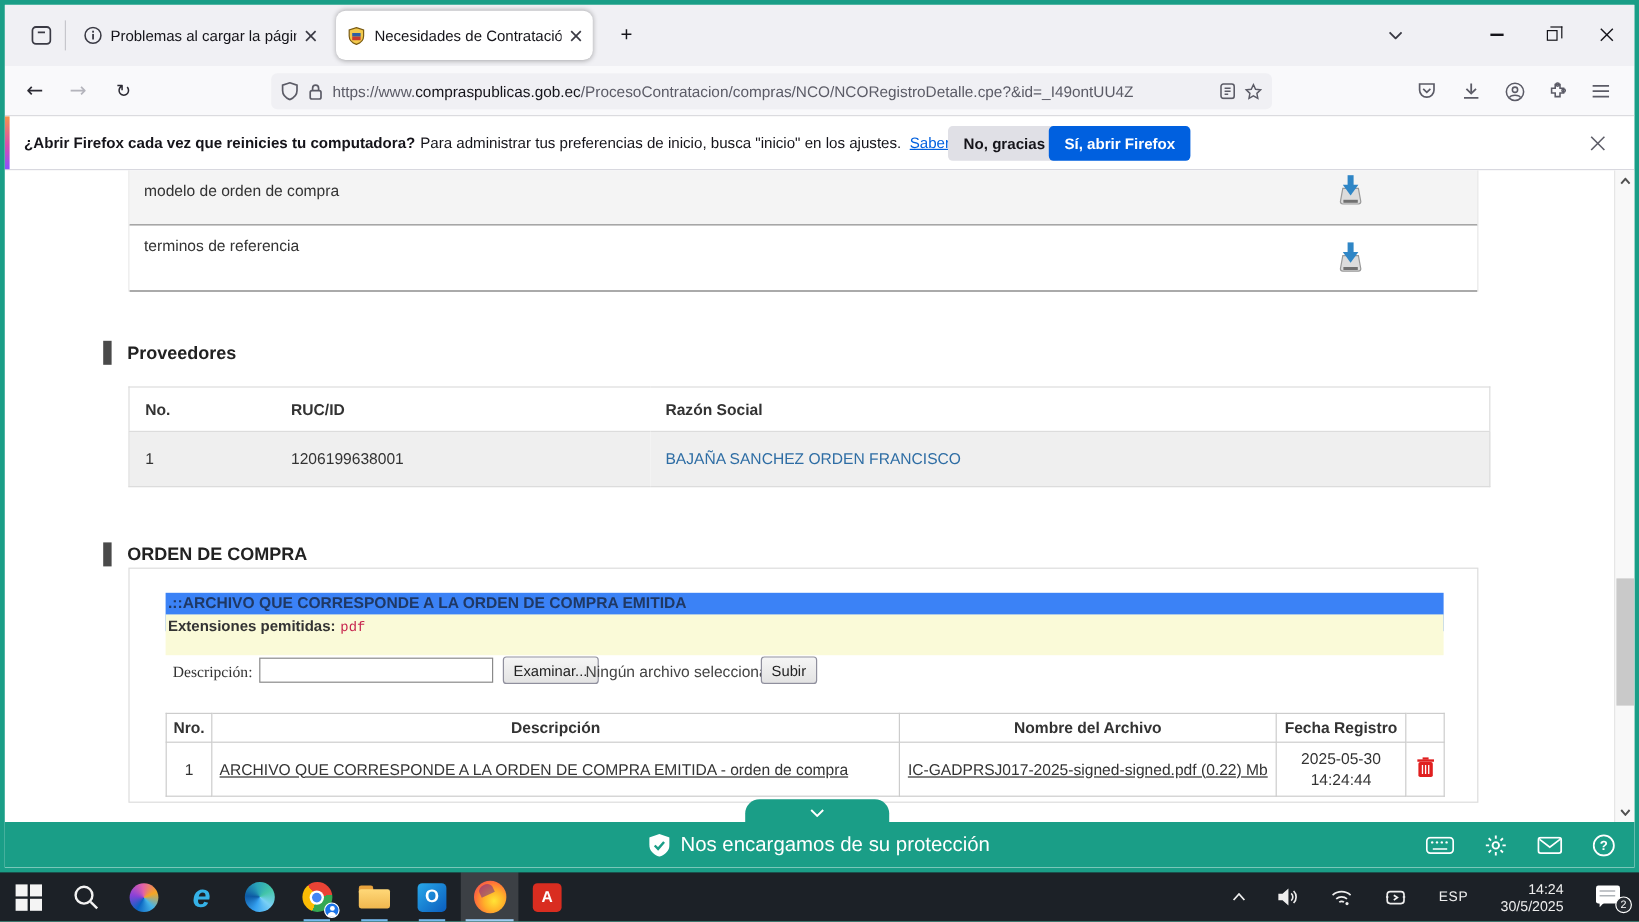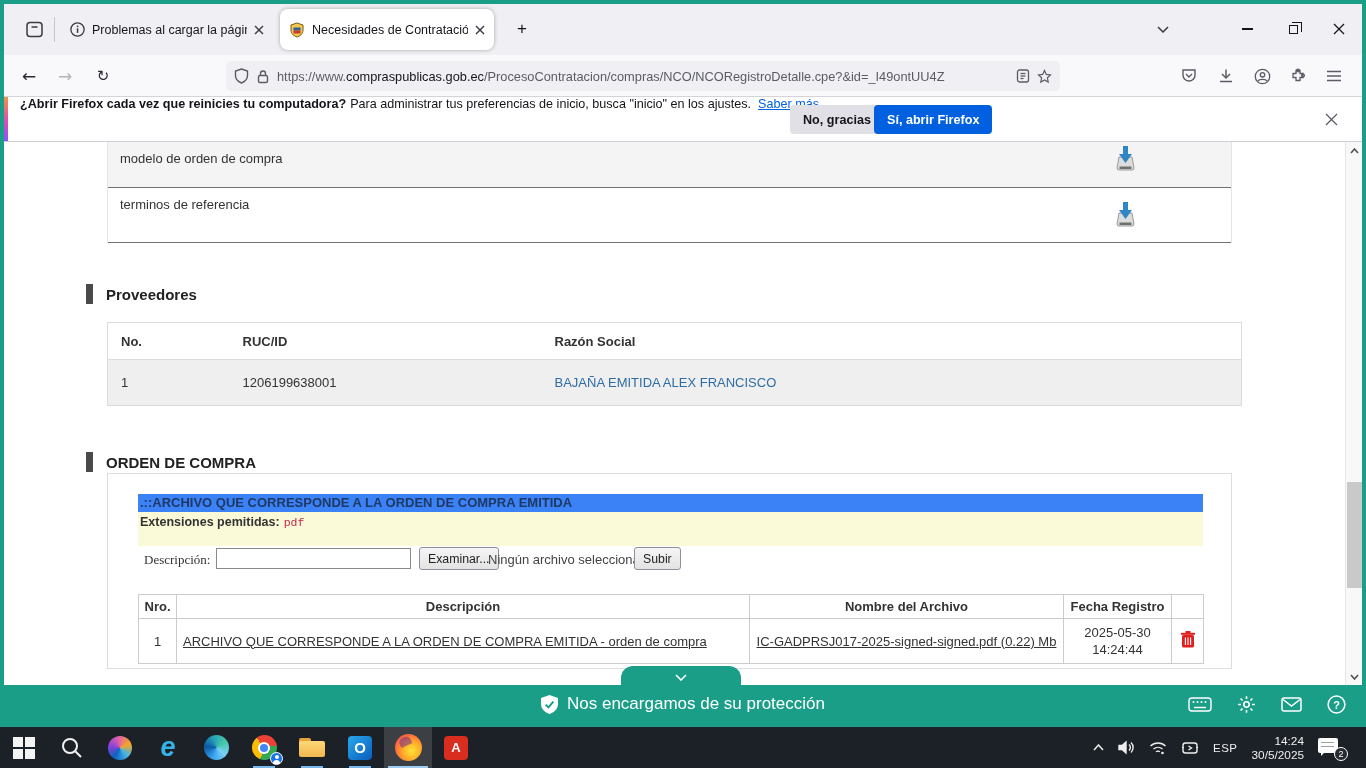--- a/index.html
+++ b/index.html
@@ -37,21 +37,21 @@
   .nav-reload{left:84px;font-size:15px;}
   .urlbar{position:absolute;left:222px;top:6px;width:834px;height:30px;background:#f0f0f4;border-radius:5px;display:flex;align-items:center;padding:0 8px;gap:7px;}
   .urltext{flex:1;overflow:hidden;white-space:nowrap;font-size:12.8px;color:#5b5b66;}
   .urltext .dom{color:#15141a;}
   .tbico{position:absolute;top:7px;width:28px;height:28px;border-radius:4px;}
   .i-pocket{left:1171px;}.i-dl{left:1208px;}.i-acct{left:1244px;}.i-puz{left:1280px;}.i-menu{left:1316px;}
 
   
   .notif{position:absolute;left:0;top:93px;width:100%;height:45px;background:#fff;border-bottom:1px solid #cfcfd8;}
   .notif-stripe{position:absolute;left:0;top:0;width:4px;height:100%;background:linear-gradient(180deg,#f5934b 0%,#d84fb0 55%,#8a52ff 100%);}
-  .notif-row{position:absolute;left:16px;top:0;height:100%;display:flex;align-items:flex-start;font-size:12.6px;color:#15141a;}
+  .notif-row{position:absolute;left:16px;top:0;height:100%;display:flex;align-items:center;font-size:12.6px;color:#15141a;}
   .notif-row b{margin-right:4px;}
   .notif-link{color:#0060df;text-decoration:underline;margin-left:7px;cursor:pointer;}
   .nbtn{position:absolute;top:8px;height:29px;display:inline-flex;align-items:center;padding:0 13px;border-radius:4px;font-size:12.6px;font-weight:bold;cursor:pointer;}
   .nbtn-no{left:786px;background:#e0e0e6;color:#15141a;}
   .nbtn-yes{left:870px;background:#0060df;color:#fff;}
   .notif-close{position:absolute;right:18px;top:9px;width:26px;height:26px;}
 
   
   .content{position:absolute;left:0;top:138px;width:100%;height:543px;background:#fff;font-size:13px;color:#333;}
 
@@ -124,21 +124,21 @@
   .chrome-badge{position:absolute;right:5px;bottom:3px;width:13px;height:13px;border-radius:50%;background:#1a73e8;border:1px solid #fff;}
   .chrome-badge:before{content:"";position:absolute;left:3.5px;top:2px;width:4px;height:4px;border-radius:50%;background:#fff;}
   .chrome-badge:after{content:"";position:absolute;left:2px;top:6.5px;width:7px;height:4px;border-radius:4px 4px 0 0;background:#fff;}
   .folder{position:relative;width:26px;height:19px;}
   .folder:before{content:"";position:absolute;left:0;top:0;width:12px;height:6px;background:#e8a33d;border-radius:2px 2px 0 0;}
   .folder:after{content:"";position:absolute;left:0;top:3px;width:26px;height:16px;background:linear-gradient(#ffd878,#f0b74f);border-radius:2px;}
   .outlook{width:24px;height:24px;border-radius:4px;background:linear-gradient(135deg,#28a8ea,#0a5dbd);color:#fff;font-weight:bold;font-size:15px;display:flex;align-items:center;justify-content:center;}
   .ffx{width:27px;height:27px;border-radius:50%;background:radial-gradient(circle at 62% 62%,#ffe436 0%,#ffb129 35%,#ff7139 65%,#e3356d 100%);position:relative;}
   .ffx:before{content:"";position:absolute;left:4px;top:3px;width:12px;height:9px;border-radius:50% 50% 0 0;background:rgba(112,44,140,.55);transform:rotate(-25deg);}
   .acrobat{width:24px;height:24px;border-radius:4px;background:#d92d20;color:#fff;font-weight:bold;font-size:13px;display:flex;align-items:center;justify-content:center;}
-  .tray{position:absolute;right:18px;top:0;height:41px;display:flex;align-items:center;gap:14px;color:#eee;justify-content:center;}
+  .tray{position:absolute;right:6px;top:0;height:41px;display:flex;align-items:center;gap:27px;color:#eee;justify-content:center;}
   .lang{font-size:11.5px;letter-spacing:.5px;}
   .clock{text-align:right;font-size:11.8px;line-height:14px;}
   .notifarea{position:relative;width:30px;height:26px;}
   .combox{position:absolute;left:0;top:3px;width:20px;height:15px;background:#fff;border-radius:2px;}
   .combox:before{content:"";position:absolute;left:3px;top:4px;width:13px;height:1.5px;background:#9aa0a6;box-shadow:0 4px 0 #9aa0a6;}
   .combox:after{content:"";position:absolute;left:3px;bottom:-3px;border:3.5px solid transparent;border-top-color:#fff;border-left-color:#fff;}
   .badge2{position:absolute;right:0;bottom:0;width:14px;height:14px;border-radius:50%;background:#262b31;border:1.5px solid #fff;color:#fff;font-size:9px;display:flex;align-items:center;justify-content:center;}
 </style>
 </head>
 <body>
@@ -336,21 +336,21 @@
           </colgroup>
         <tbody>
             <tr>
           <th>No.</th>
           <th>RUC/ID</th>
           <th>Razón Social</th>
         </tr>
         <tr>
           <td>1</td>
           <td>1206199638001</td>
-          <td><a class="lnk-razon">BAJAÑA EMITIDA ALEX FRANCISCO</a></td>
+          <td><a class="lnk-razon">BAJAÑA SANCHEZ ORDEN FRANCISCO</a></td>
         </tr>
       </tbody>
         </table>
 
       <div class="section-h sh-orden">
         <span class="section-bar"></span>
         <span class="section-title">ORDEN DE COMPRA</span>
       </div>
 
       <div class="ocbox">

